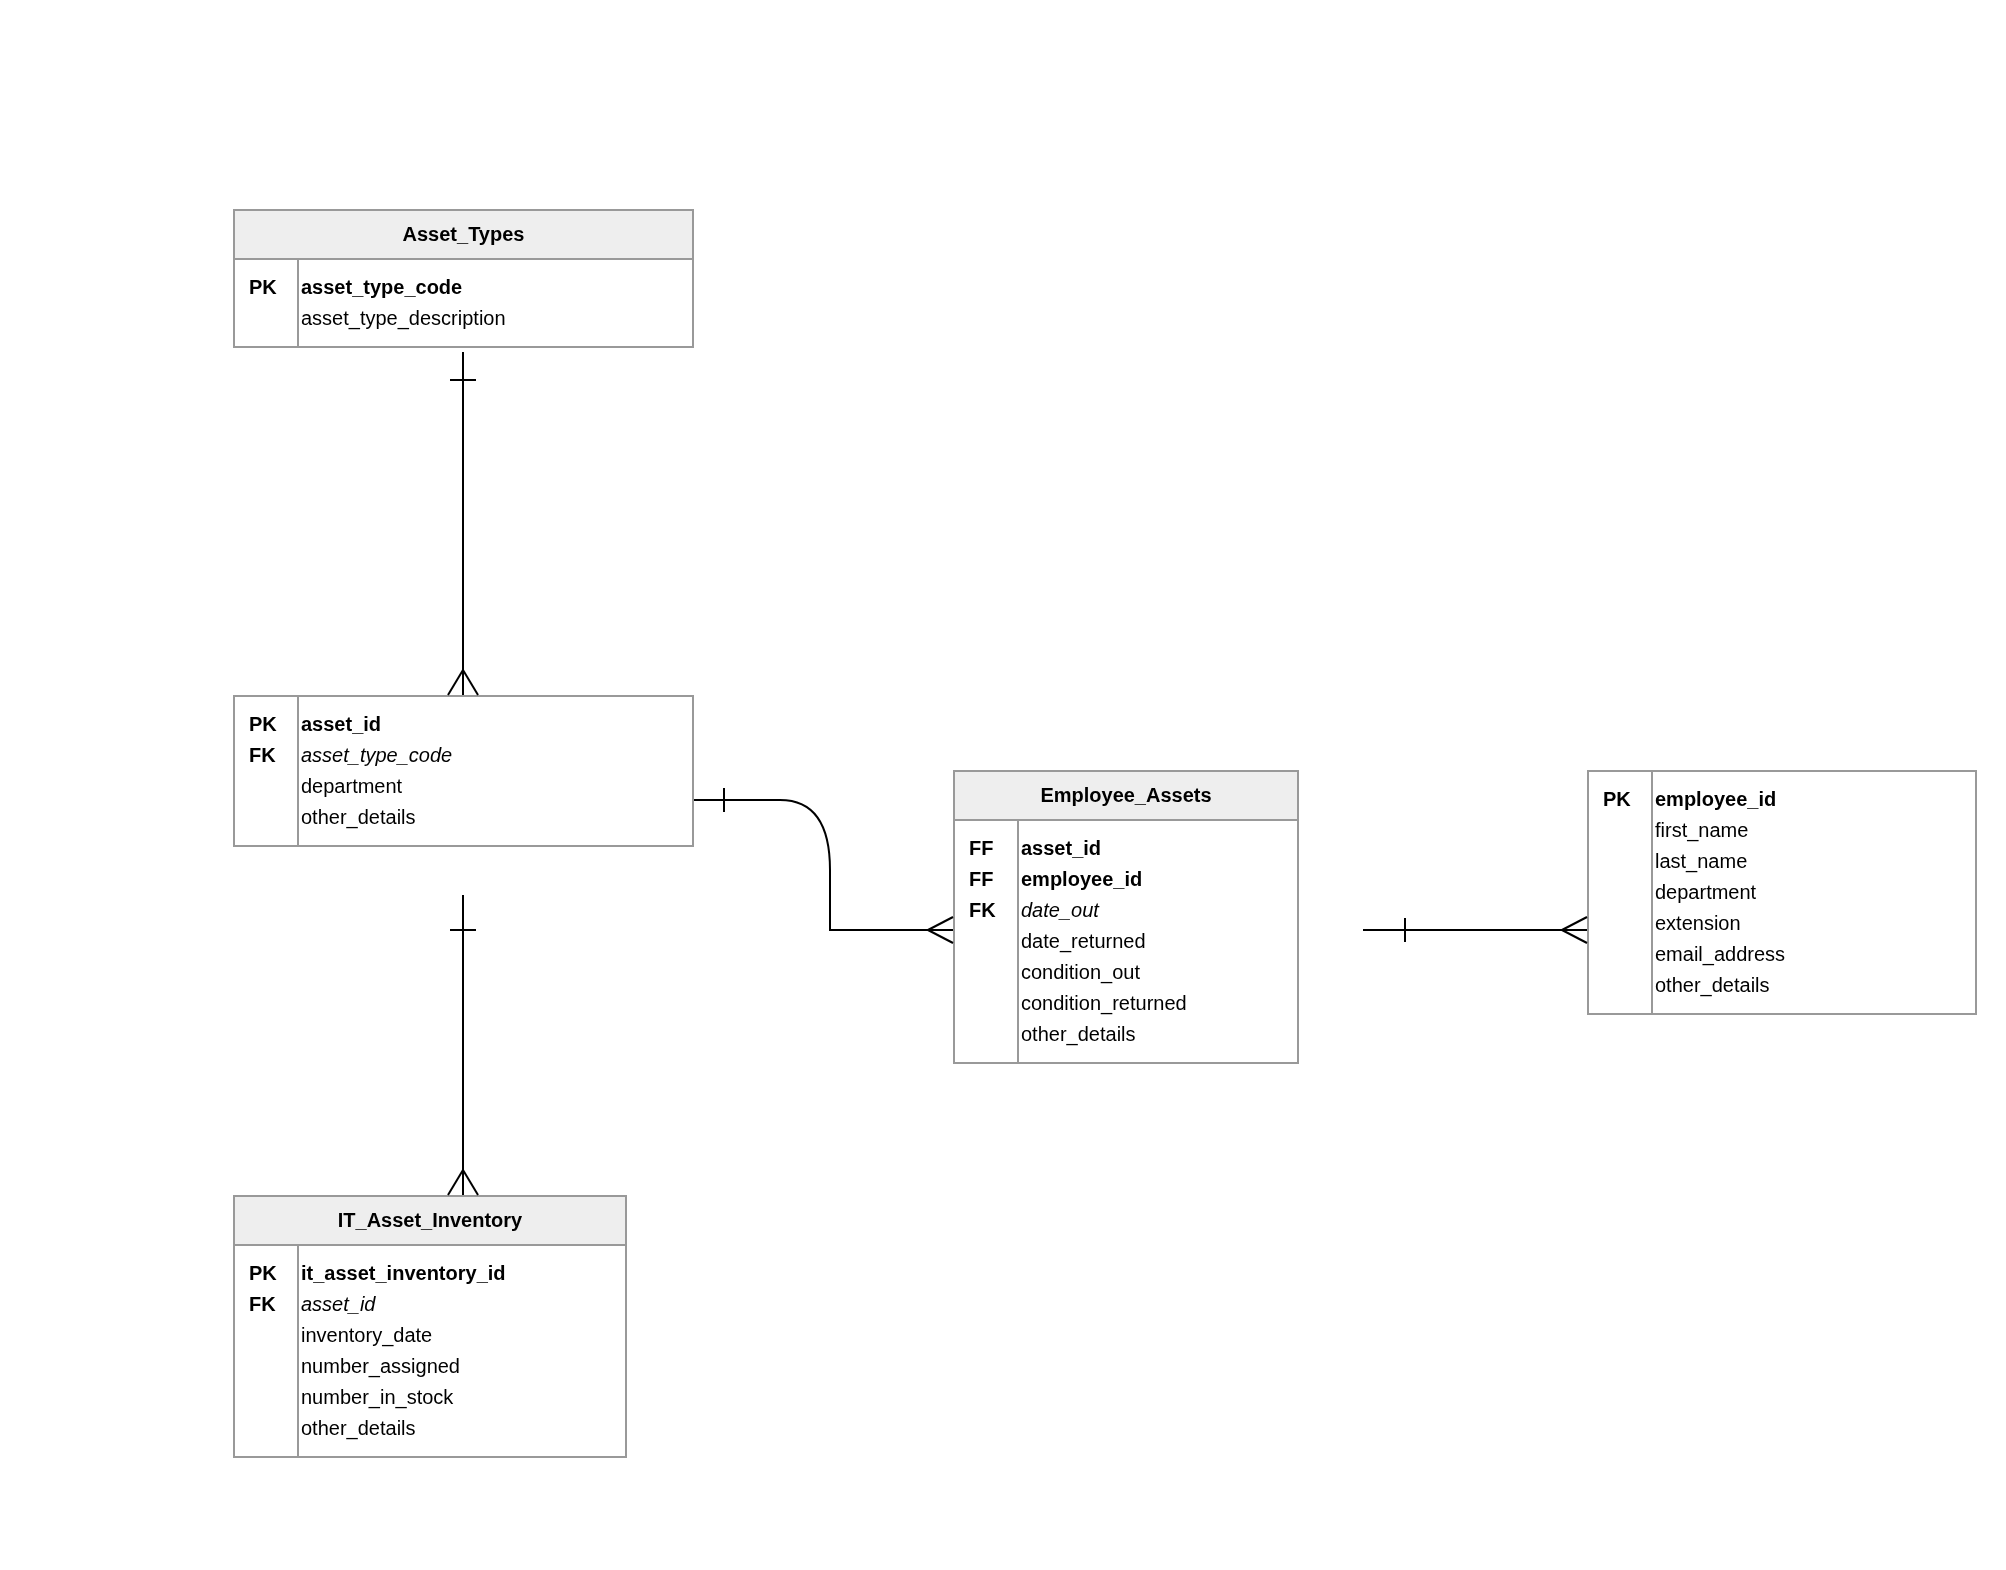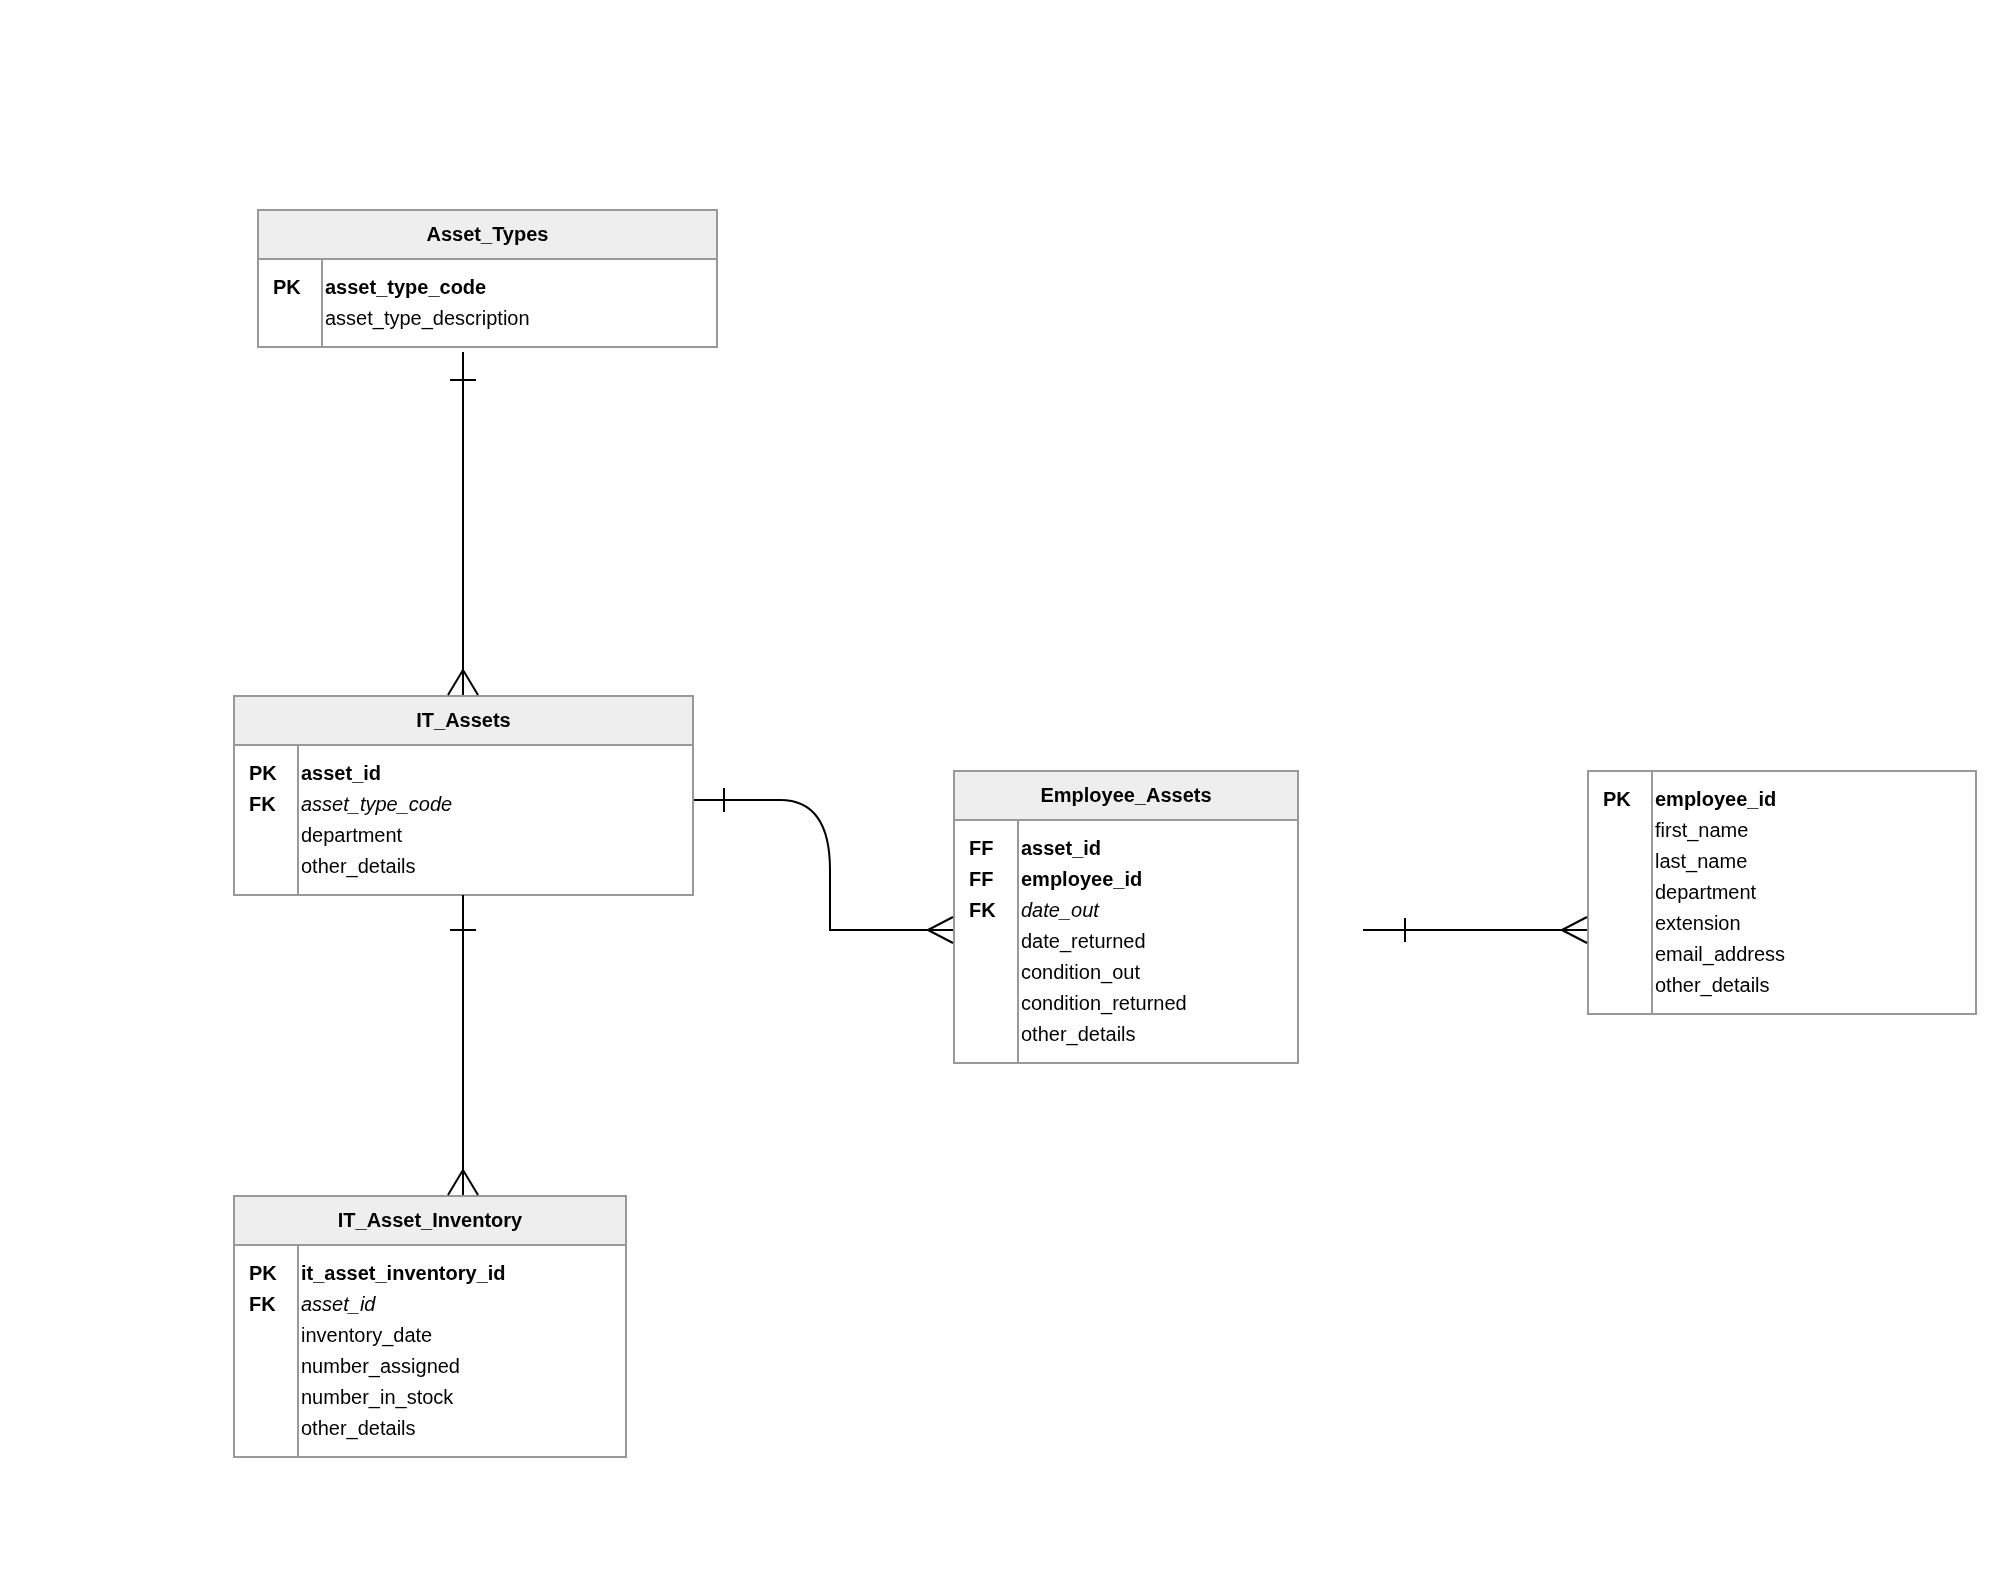--- a/index.html
+++ b/index.html
@@ -52,36 +52,35 @@
   }
   svg.connectors path, svg.connectors line {
     stroke: #000;
     stroke-width: 2;
     fill: none;
   }
 </style>
 </head>
 <body>
 
-<div class="entity" style="left:233px; top:209px; width:461px;margin-left:24px;">
+<div class="entity" style="left:233px; top:209px; width:461px;">
   <div class="entity-header">Asset_Types</div>
   <div class="entity-body">
     <div class="key-col">
       <div>PK</div>
       <div></div>
     </div>
     <div class="attr-col">
       <div class="bold">asset_type_code</div>
       <div>asset_type_description</div>
     </div>
   </div>
 </div>
 
 <div class="entity" style="left:233px; top:695px; width:461px;">
-  <div class="entity-header">IT_Assets</div>
   <div class="entity-body">
     <div class="key-col">
       <div>PK</div>
       <div>FK</div>
       <div></div>
       <div></div>
     </div>
     <div class="attr-col">
       <div class="bold">asset_id</div>
       <div class="italic">asset_type_code</div>

